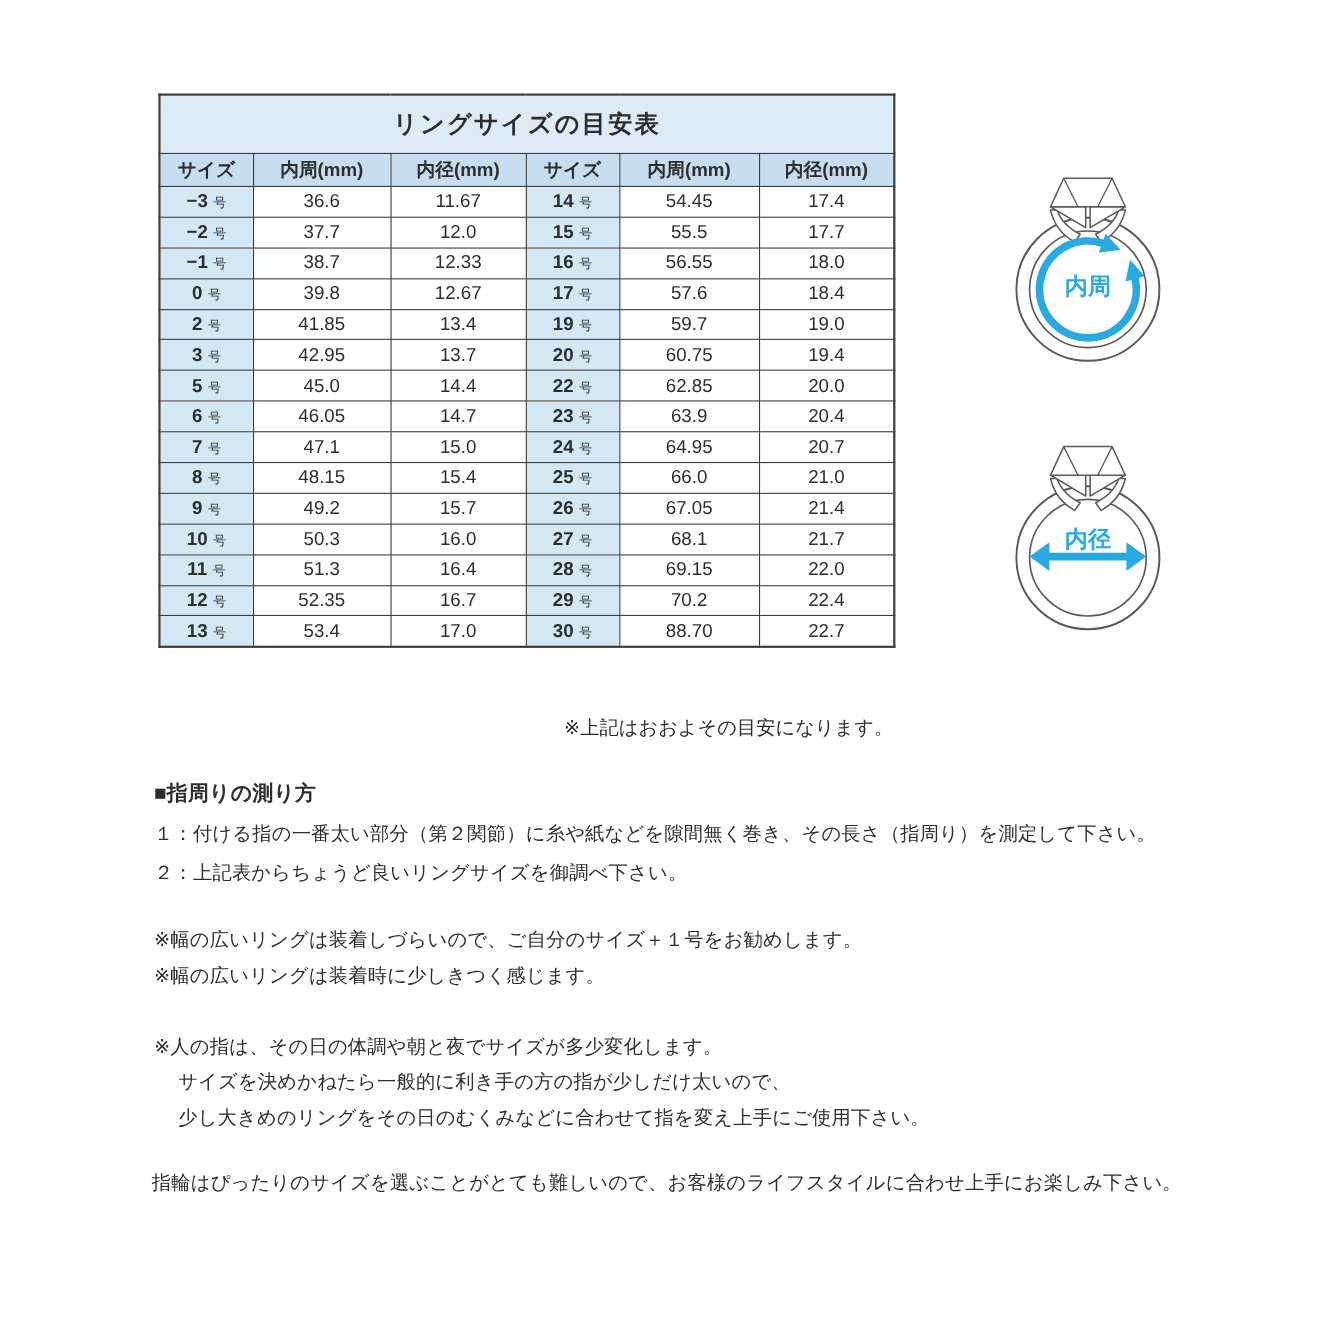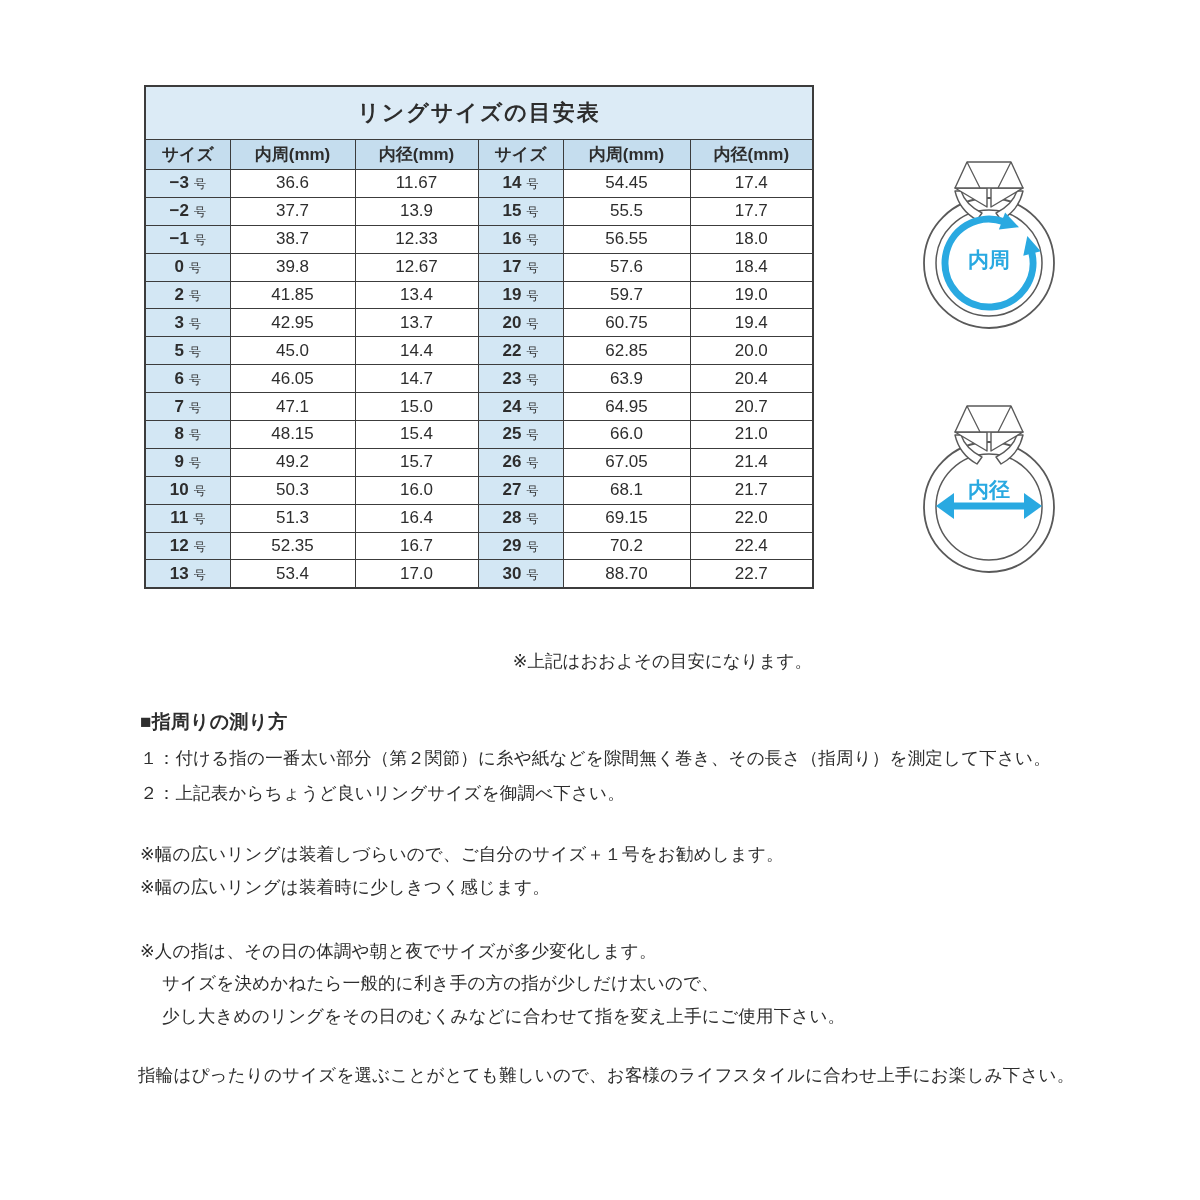--- a/index.html
+++ b/index.html
@@ -92,21 +92,21 @@
           <td class="size-cell"><span class="num">−3</span><span class="suffix">号</span></td>
           <td class="val-cell">36.6</td>
           <td class="val-cell">11.67</td>
           <td class="size-cell"><span class="num">14</span><span class="suffix">号</span></td>
           <td class="val-cell">54.45</td>
           <td class="val-cell">17.4</td>
         </tr>
         <tr>
           <td class="size-cell"><span class="num">−2</span><span class="suffix">号</span></td>
           <td class="val-cell">37.7</td>
-          <td class="val-cell">13.9</td>
+          <td class="val-cell">12.0</td>
           <td class="size-cell"><span class="num">15</span><span class="suffix">号</span></td>
           <td class="val-cell">55.5</td>
           <td class="val-cell">17.7</td>
         </tr>
         <tr>
           <td class="size-cell"><span class="num">−1</span><span class="suffix">号</span></td>
           <td class="val-cell">38.7</td>
           <td class="val-cell">12.33</td>
           <td class="size-cell"><span class="num">16</span><span class="suffix">号</span></td>
           <td class="val-cell">56.55</td>

